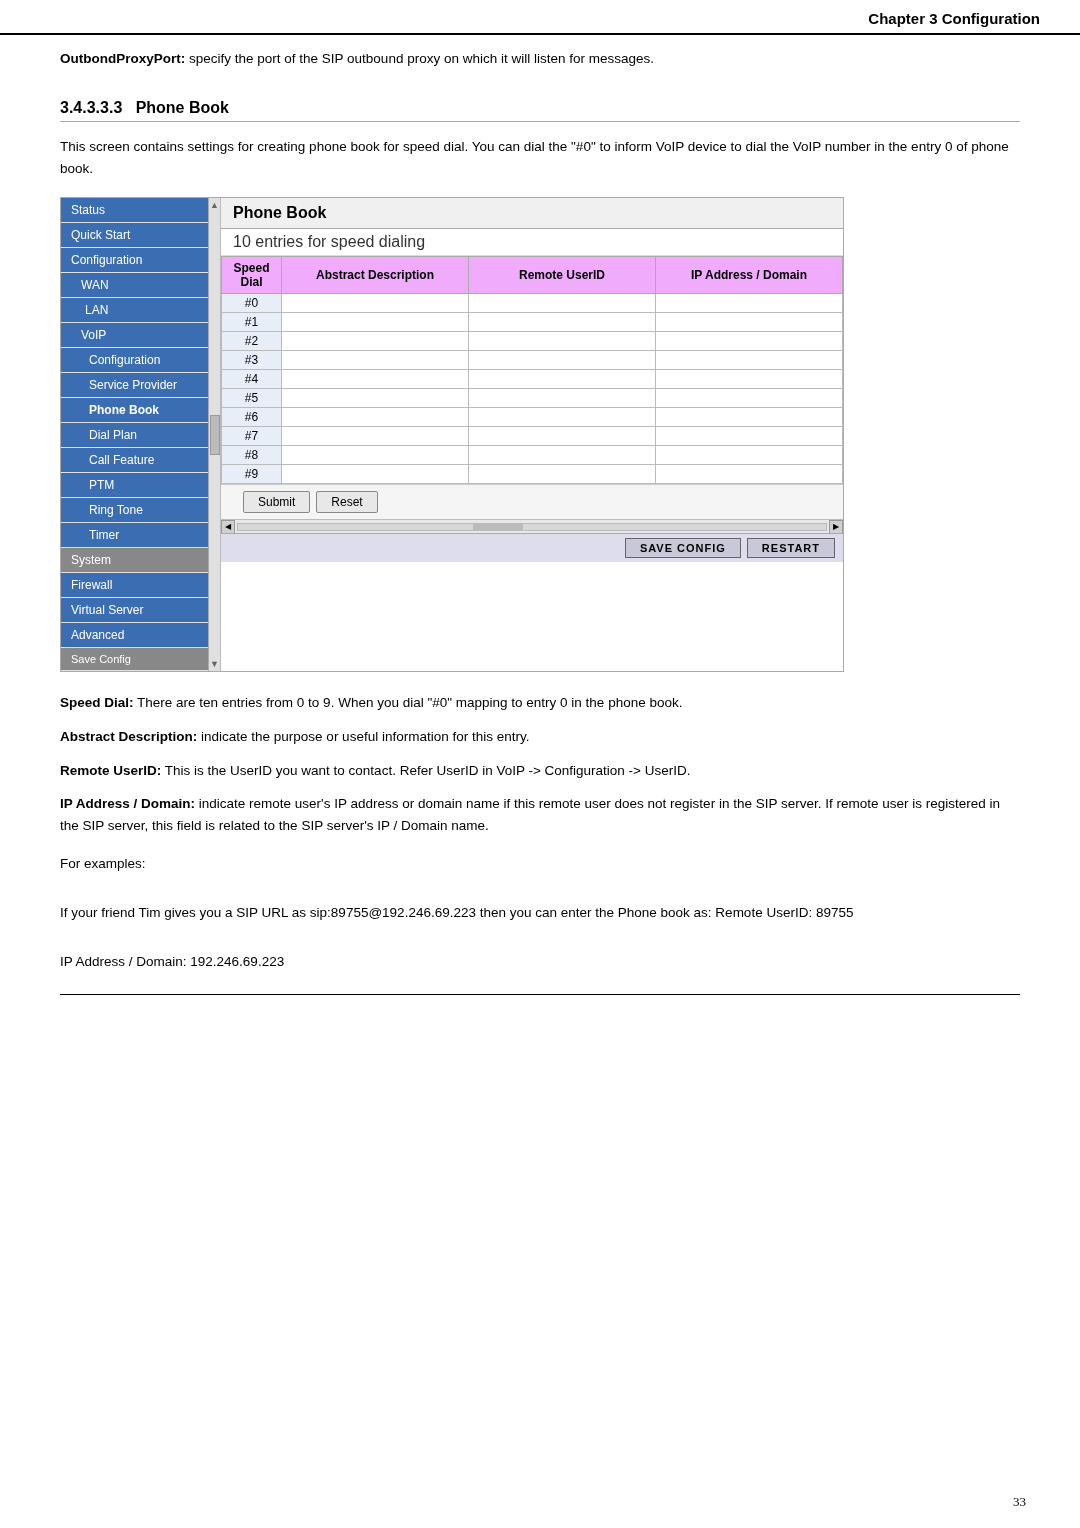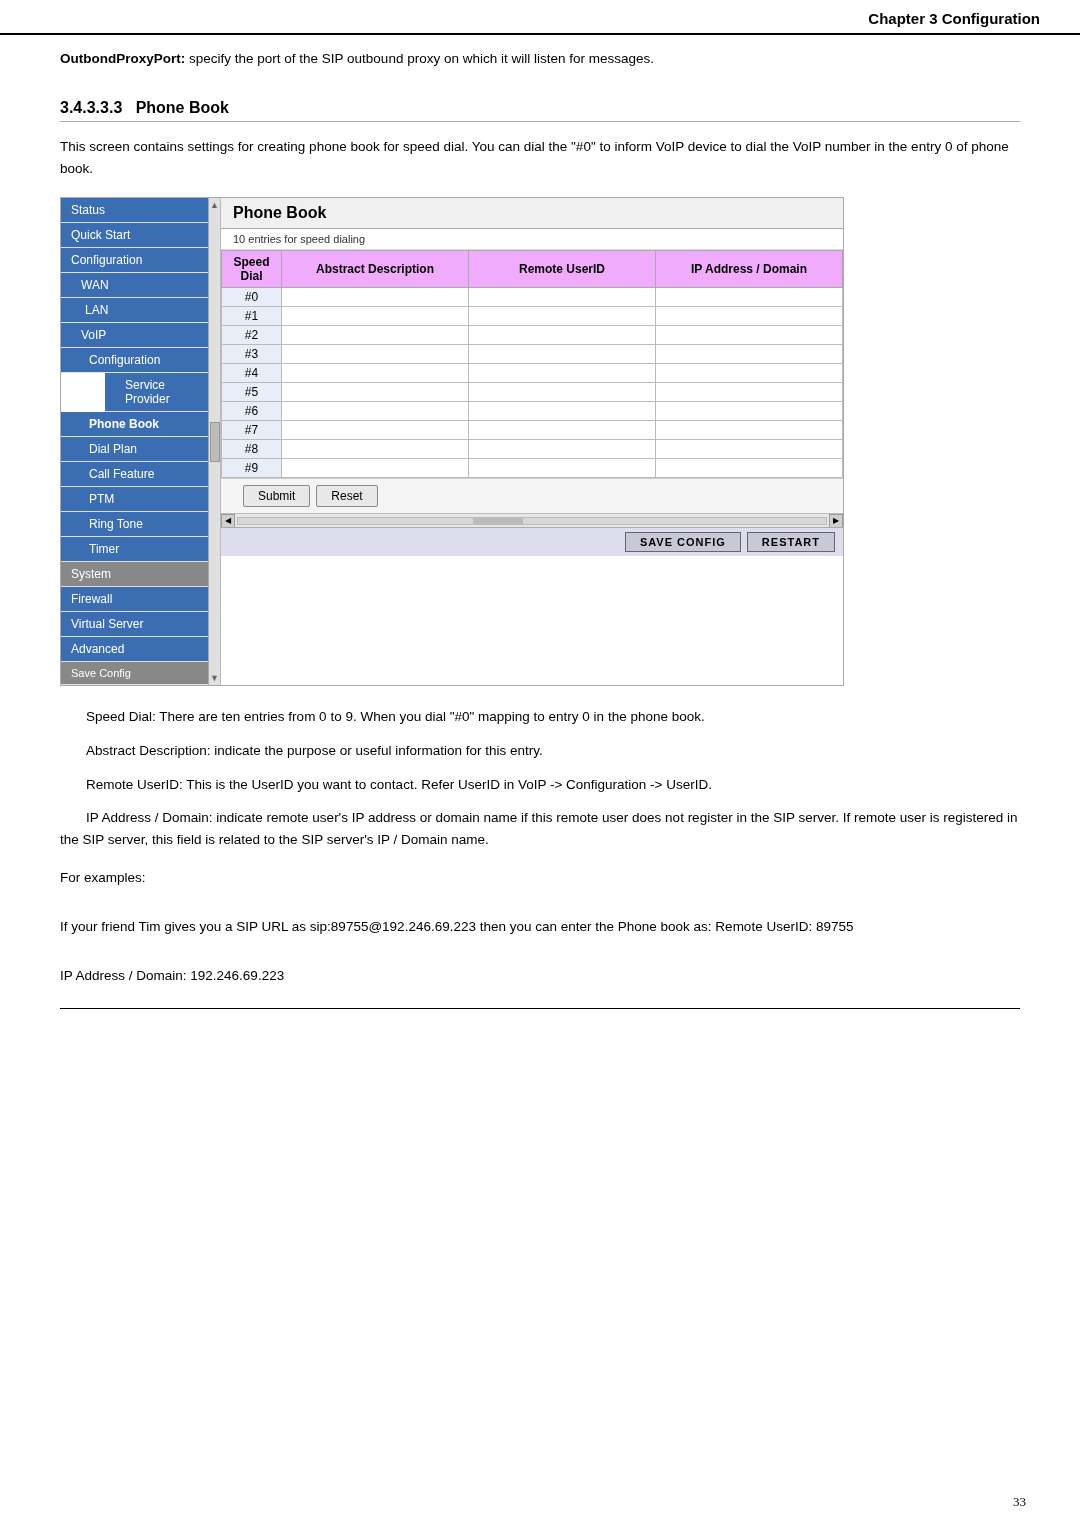--- a/index.html
+++ b/index.html
@@ -99,21 +99,21 @@
     .panel-title-bar {
       background: #f0f0f0;
       padding: 6px 12px;
       font-size: 16px;
       font-weight: bold;
       border-bottom: 1px solid #aaa;
     }
 
     .panel-subtitle {
       padding: 4px 12px;
-      font-size: 11px;
+      font-size: 16px;
       color: #333;
       border-bottom: 1px solid #ddd;
     }
 
     
     .phone-table {
       width: 100%;
       border-collapse: collapse;
       font-size: 12px;
     }
@@ -189,22 +189,21 @@
     }
 
     
     .desc-block {
       margin-bottom: 12px;
       font-size: 13.5px;
       line-height: 1.6;
     }
 
     .desc-block strong {
-      font-weight: normal;
-      margin-left: 26px;
+      font-weight: bold;
     }
 
     .examples-block {
       margin-top: 16px;
       font-size: 13.5px;
       line-height: 1.8;
     }
 
     .page-number {
       position: absolute;
@@ -244,21 +243,21 @@
   <div class="ui-panel">
 
     <div class="sidebar">
       <div class="sidebar-item blue">Status</div>
       <div class="sidebar-item blue">Quick Start</div>
       <div class="sidebar-item blue">Configuration</div>
       <div class="sidebar-item blue indented" style="padding-left:20px;">WAN</div>
       <div class="sidebar-item blue indented" style="padding-left:24px;">LAN</div>
       <div class="sidebar-item blue indented" style="padding-left:20px;">VoIP</div>
       <div class="sidebar-item blue" style="padding-left:28px;">Configuration</div>
-      <div class="sidebar-item blue" style="padding-left:20px;margin-left:44px;">Service Provider</div>
+      <div class="sidebar-item blue" style="padding-left:28px;">Service Provider</div>
       <div class="sidebar-item" style="padding-left:28px; background:#3b6db3; color:#fff; font-weight:bold;">Phone Book</div>
       <div class="sidebar-item blue" style="padding-left:28px;">Dial Plan</div>
       <div class="sidebar-item blue" style="padding-left:28px;">Call Feature</div>
       <div class="sidebar-item blue" style="padding-left:28px;">PTM</div>
       <div class="sidebar-item blue" style="padding-left:28px;">Ring Tone</div>
       <div class="sidebar-item blue" style="padding-left:28px;">Timer</div>
       <div class="sidebar-item gray">System</div>
       <div class="sidebar-item blue">Firewall</div>
       <div class="sidebar-item blue">Virtual Server</div>
       <div class="sidebar-item blue">Advanced</div>

